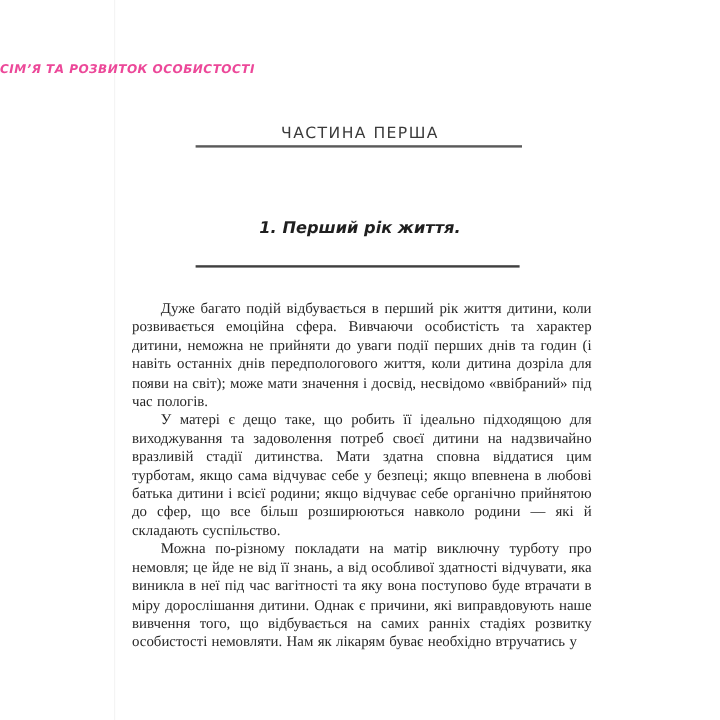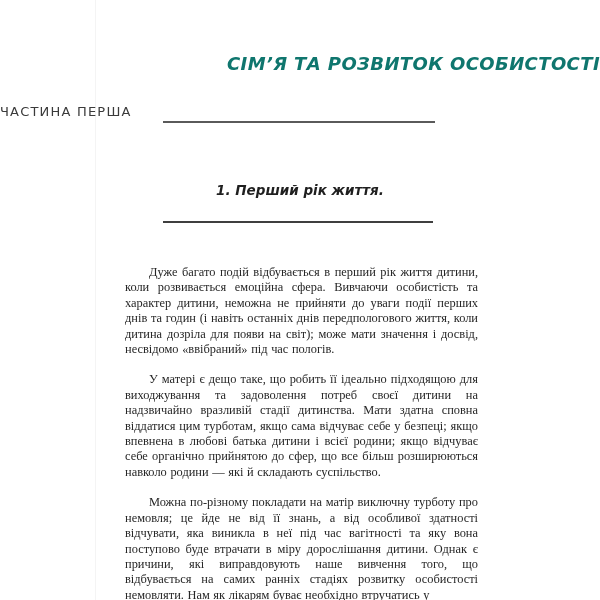--- a/index.html
+++ b/index.html
@@ -22,33 +22,34 @@
     top: 0;
     width: 1px;
     height: 600px;
     background: #f4f4f4;
   }
   .book-title {
     position: absolute;
     top: 53px;
     left: 0;
     width: 100%;
-    text-align: right;
+    text-align: left;
     font-family: "DejaVu Sans", "Liberation Sans", sans-serif;
     font-weight: bold;
     font-style: italic;
-    font-size: 18px;
+    font-size: 10px;
     letter-spacing: 0.4px;
-    color: #0f766e;
+    color: #ec4899;
   }
   .part-heading {
     position: absolute;
     top: 104px;
     left: 0;
     width: 100%;
+    text-align: center;
     font-family: "DejaVu Sans", "Liberation Sans", sans-serif;
     font-weight: normal;
     font-size: 13px;
     letter-spacing: 1.2px;
     color: #3a3a3a;
   }
   .part-rule {
     position: absolute;
     top: 121px;
     left: 163px;
@@ -81,21 +82,21 @@
     position: absolute;
     top: 250px;
     left: 110px;
     width: 383px;
     color: #262626;
     font-size: 12.4px;
     line-height: 15.4px;
     text-align: justify;
   }
   .body-text p {
-    margin: 15px;
+    margin: 0;
     padding: 0;
     text-indent: 24px;
     word-spacing: 0.5px;
   }
 </style>
 </head>
 <body>
 
 <div class="page">
 

